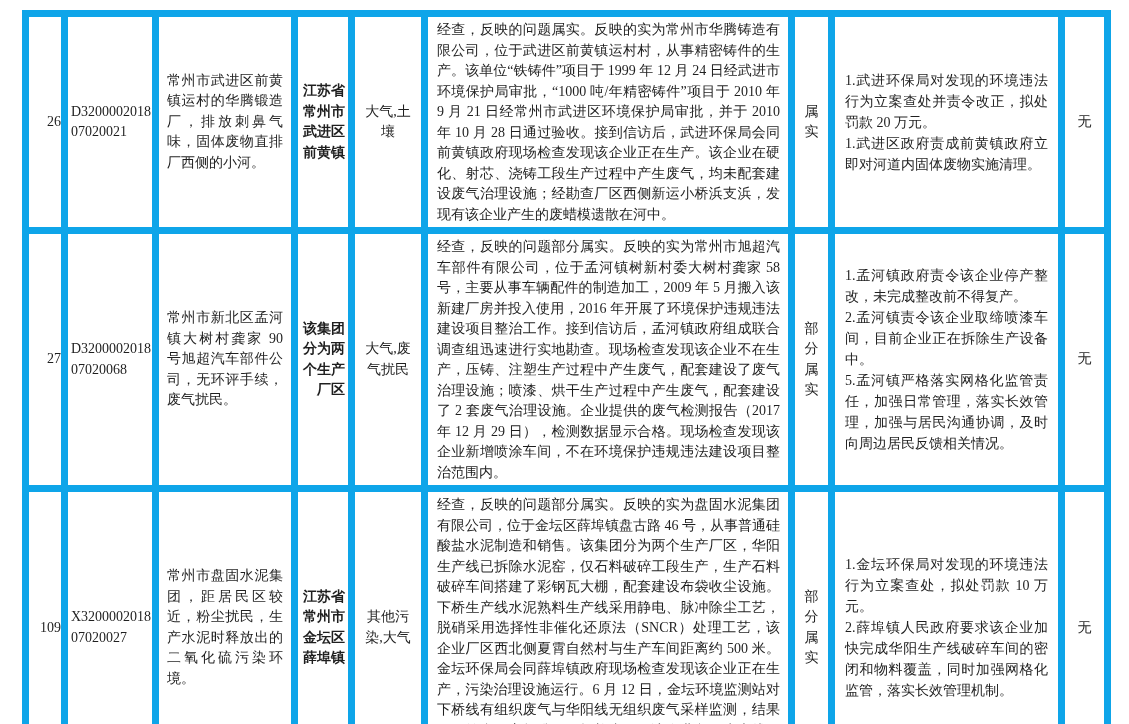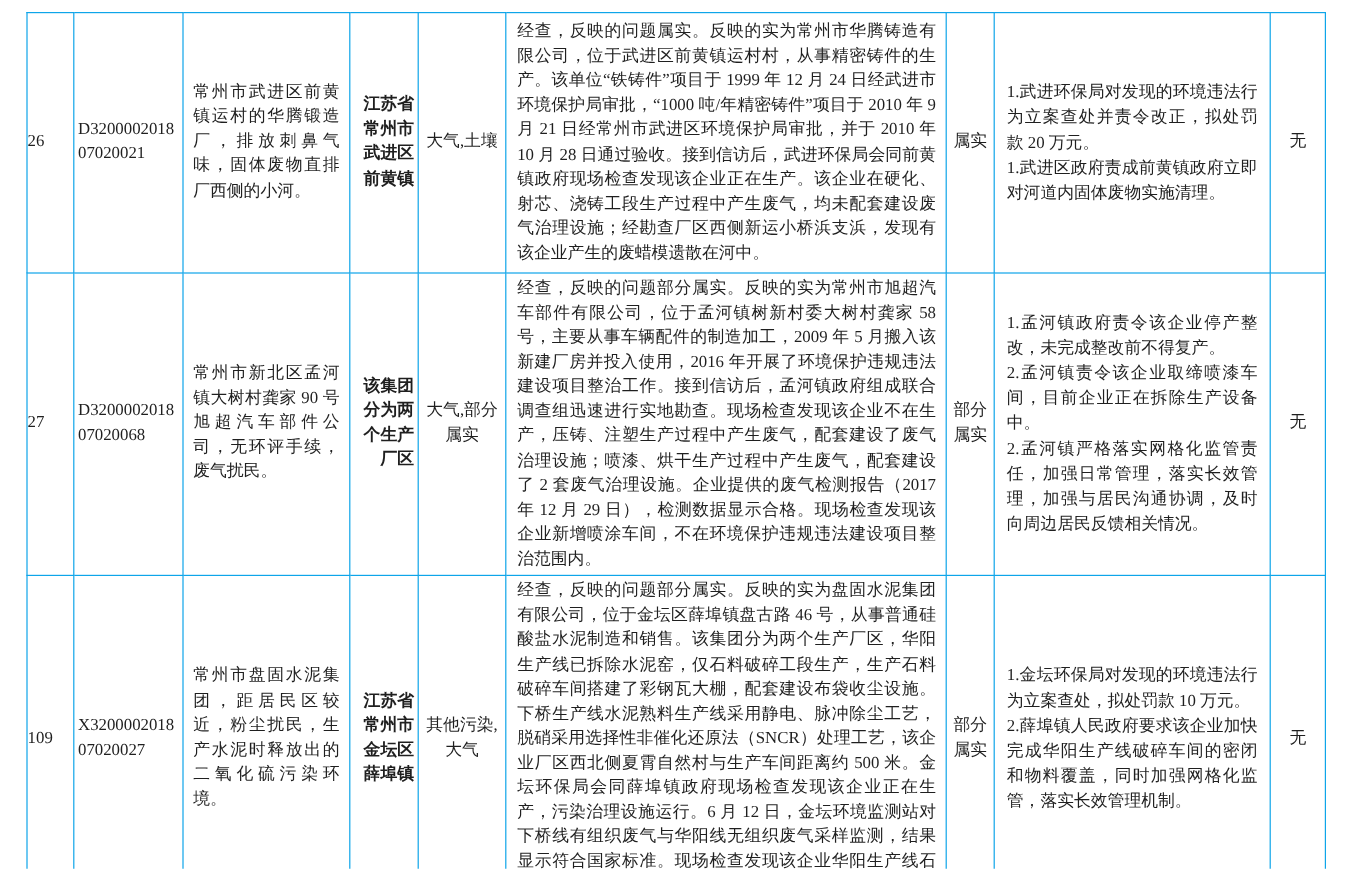--- a/index.html
+++ b/index.html
@@ -17,31 +17,31 @@
     background: #ffffff;
   }
   table.report {
     position: absolute;
     left: 22px; top: 10px;
     width: 1082px;
     border-collapse: collapse;
     table-layout: fixed;
   }
   table.report td {
-    border: 1px solid #0ea5e9;
+    border: 7px solid #0ea5e9;
     vertical-align: middle;
     font-size: 14px;
     line-height: 20.5px;
     overflow: hidden;
   }
   tr.r1 td { height: 217px; }
   tr.r2 td { height: 231px; }
   tr.r3 td { height: 253px; }
 
-  td.idx      { text-align: left; }
+  td.idx      { text-align: right; }
   td.id       { text-align: left; white-space: pre-line; padding: 0 3px; }
   td.complaint{ text-align: justify; padding: 2px 8px; }
   td.loc      { text-align: right; padding: 0 3px; line-height: 24px; font-weight: bold; }
   td.ptype    { text-align: center; padding: 0 4px; line-height: 24px; margin-top: 43px; }
   td.invest   { vertical-align: top; text-align: justify; padding: 3px 8px 2px 9px; }
   td.verif    { text-align: center; padding: 0 5px; line-height: 22px; }
   td.measures { padding: 4px 10px; }
   td.measures .m-item { text-align: justify; line-height: 21px; }
   td.acct     { text-align: center; }
 </style>
@@ -76,27 +76,27 @@
           <div class="m-item">1.武进区政府责成前黄镇政府立即对河道内固体废物实施清理。</div>
         </td>
         <td class="acct">无</td>
       </tr>
       <tr class="r2">
         <td class="idx">27</td>
         <td class="id">D3200002018
 07020068</td>
         <td class="complaint">常州市新北区孟河镇大树村龚家 90 号旭超汽车部件公司，无环评手续，废气扰民。</td>
         <td class="loc">该集团分为两个生产厂区</td>
-        <td class="ptype">大气,部分属实</td>
+        <td class="ptype">大气,废气扰民</td>
         <td class="invest">经查，反映的问题部分属实。反映的实为常州市旭超汽车部件有限公司，位于孟河镇树新村委大树村龚家 58 号，主要从事车辆配件的制造加工，2009 年 5 月搬入该新建厂房并投入使用，2016 年开展了环境保护违规违法建设项目整治工作。接到信访后，孟河镇政府组成联合调查组迅速进行实地勘查。现场检查发现该企业不在生产，压铸、注塑生产过程中产生废气，配套建设了废气治理设施；喷漆、烘干生产过程中产生废气，配套建设了 2 套废气治理设施。企业提供的废气检测报告（2017 年 12 月 29 日），检测数据显示合格。现场检查发现该企业新增喷涂车间，不在环境保护违规违法建设项目整治范围内。</td>
         <td class="verif">部分属实</td>
         <td class="measures">
           <div class="m-item">1.孟河镇政府责令该企业停产整改，未完成整改前不得复产。</div>
           <div class="m-item">2.孟河镇责令该企业取缔喷漆车间，目前企业正在拆除生产设备中。</div>
-          <div class="m-item">2.孟河镇严格落实网格化监管责任，加强日常管理，落实长效管理，加强与居民沟通协调，及时向周边居民反馈相关情况。</div>
+          <div class="m-item">5.孟河镇严格落实网格化监管责任，加强日常管理，落实长效管理，加强与居民沟通协调，及时向周边居民反馈相关情况。</div>
         </td>
         <td class="acct">无</td>
       </tr>
       <tr class="r3">
         <td class="idx">109</td>
         <td class="id">X3200002018
 07020027</td>
         <td class="complaint">常州市盘固水泥集团，距居民区较近，粉尘扰民，生产水泥时释放出的二氧化硫污染环境。</td>
         <td class="loc">江苏省常州市金坛区薛埠镇</td>
         <td class="ptype">其他污染,大气</td>

